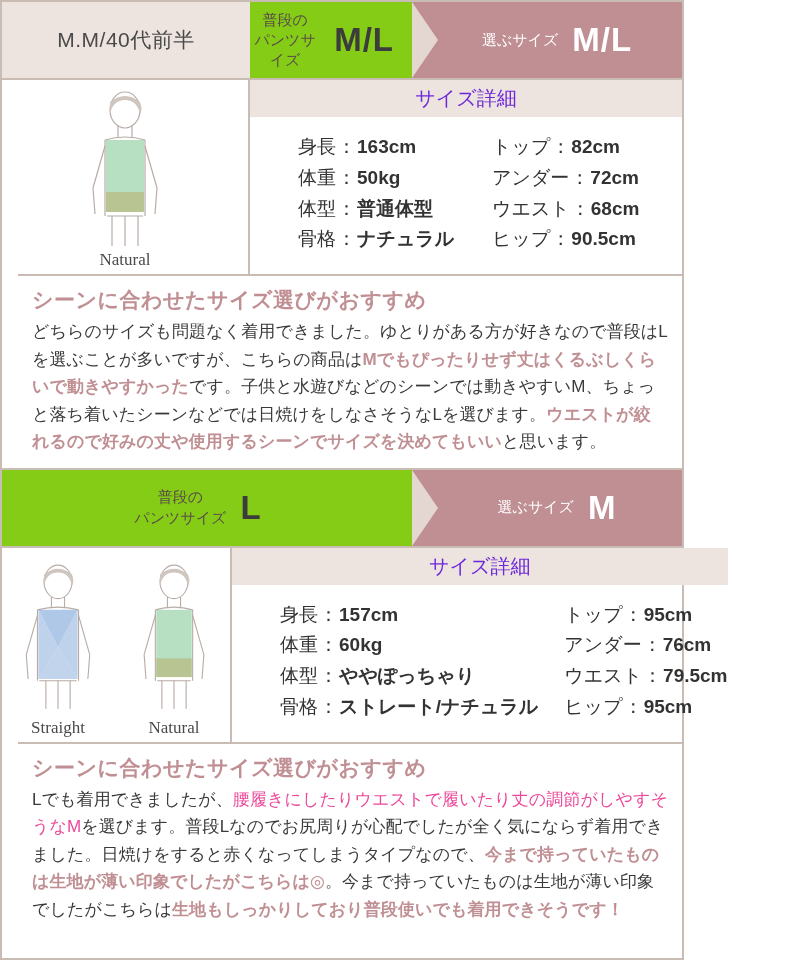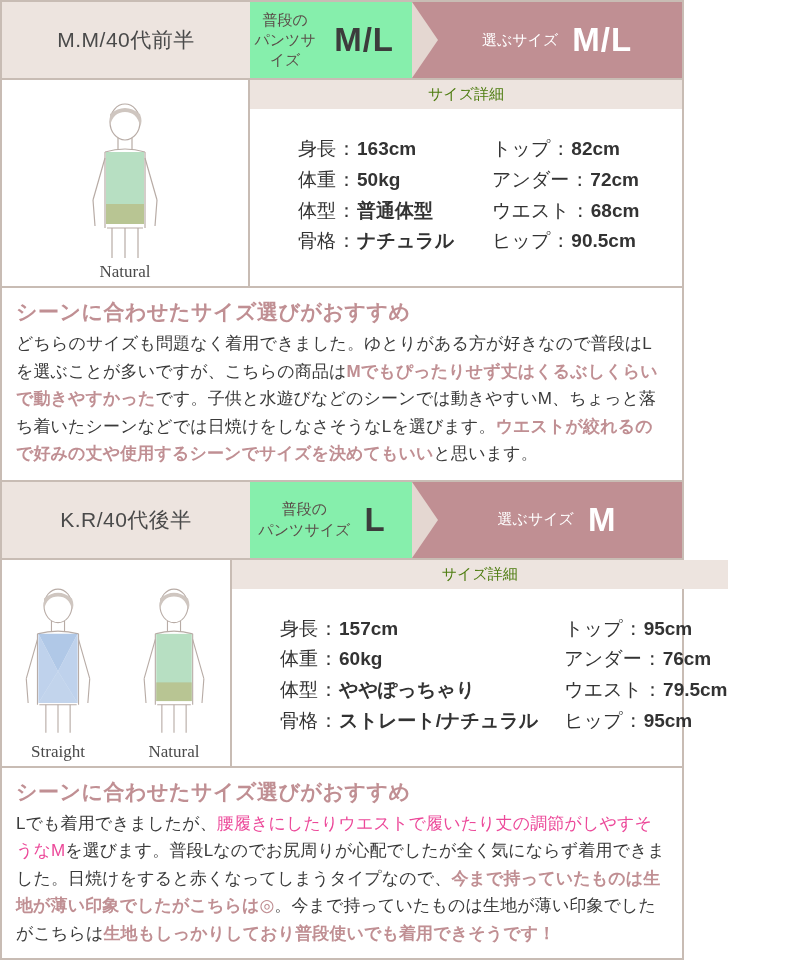--- a/index.html
+++ b/index.html
@@ -49,21 +49,21 @@
     letter-spacing: 0.5px;
     color: #4a4a4a;
     background: #ede4df;
   }
   .hdr-usual {
     flex: 1;
     display: flex;
     align-items: center;
     justify-content: center;
     gap: 14px;
-    background: #86efac;
+    background: #84cc16;
     position: relative;
     padding-right: 18px;
   }
   .hdr-usual::after {
     content: "";
     position: absolute;
     right: -26px;
     top: 0;
     width: 0;
     height: 0;
@@ -111,21 +111,21 @@
     border-top: 2px solid #c8bcb4;
   }
   .figures {
     width: 248px;
     box-sizing: border-box;
     border-right: 2px solid #c8bcb4;
     display: flex;
     align-items: flex-end;
     justify-content: center;
     gap: 4px;
-    padding: 20px 0 4px;
+    padding: 8px 0 4px;
     background: #fff;
   }
   .figure {
     display: flex;
     flex-direction: column;
     align-items: center;
   }
   .fig-caption {
     font-family: "Liberation Serif", "DejaVu Serif", serif;
     font-size: 17px;
@@ -133,22 +133,22 @@
     margin-top: 2px;
   }
   .details {
     flex: 1;
     display: flex;
     flex-direction: column;
   }
   .details-title {
     background: #ede4df;
     text-align: center;
-    font-size: 15px;
-    color: #4d7c0f;
+    font-size: 20px;
+    color: #6d28d9;
     padding: 5px 0;
   }
   .spec-grid {
     flex: 1;
     display: grid;
     grid-template-columns: 1fr 1fr;
     align-content: center;
     padding: 6px 0 10px 0;
   }
   .spec-cell {
@@ -170,20 +170,21 @@
   }
   .spec-val {
     font-weight: bold;
     white-space: nowrap;
   }
 
   
   .rev-comment {
     border-top: 2px solid #c8bcb4;
     padding: 10px 14px 12px 14px;
+    margin-left: 16px;
   }
   .comment-title {
     color: #c08f93;
     font-size: 21px;
     font-weight: bold;
     margin-bottom: 4px;
     letter-spacing: 0.5px;
   }
   .comment-text {
     font-size: 17px;
@@ -296,21 +297,20 @@
       <div class="comment-title">シーンに合わせたサイズ選びがおすすめ</div>
       <div class="comment-text">
         <span>どちらのサイズも問題なく着用できました。ゆとりがある方が好きなので普段はLを選ぶことが多いですが、こちらの商品は</span><span class="hl">Mでもぴったりせず丈はくるぶしくらいで動きやすかった</span><span>です。子供と水遊びなどのシーンでは動きやすいM、ちょっと落ち着いたシーンなどでは日焼けをしなさそうなLを選びます。</span><span class="hl">ウエストが絞れるので好みの丈や使用するシーンでサイズを決めてもいい</span><span>と思います。</span>
       </div>
     </div>
   </div>
 
   <div class="review">
 
     <div class="rev-header">
-      <div class="hdr-name">K.R/40代後半</div>
       <div class="hdr-usual">
         <div class="usual-label">
           <span>普段の</span><br>
           <span>パンツサイズ</span>
         </div>
         <div class="usual-value">L</div>
       </div>
       <div class="hdr-choose">
         <div class="choose-label">選ぶサイズ</div>
         <div class="choose-value">M</div>

